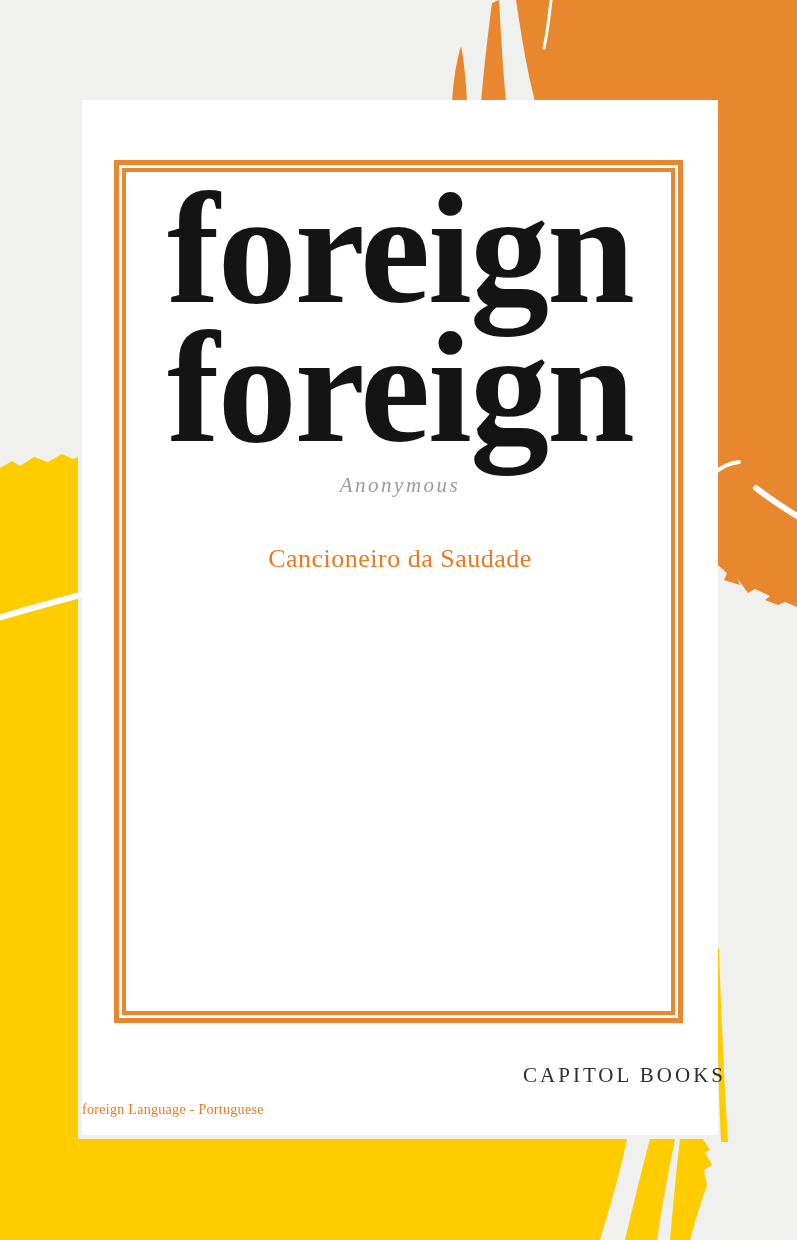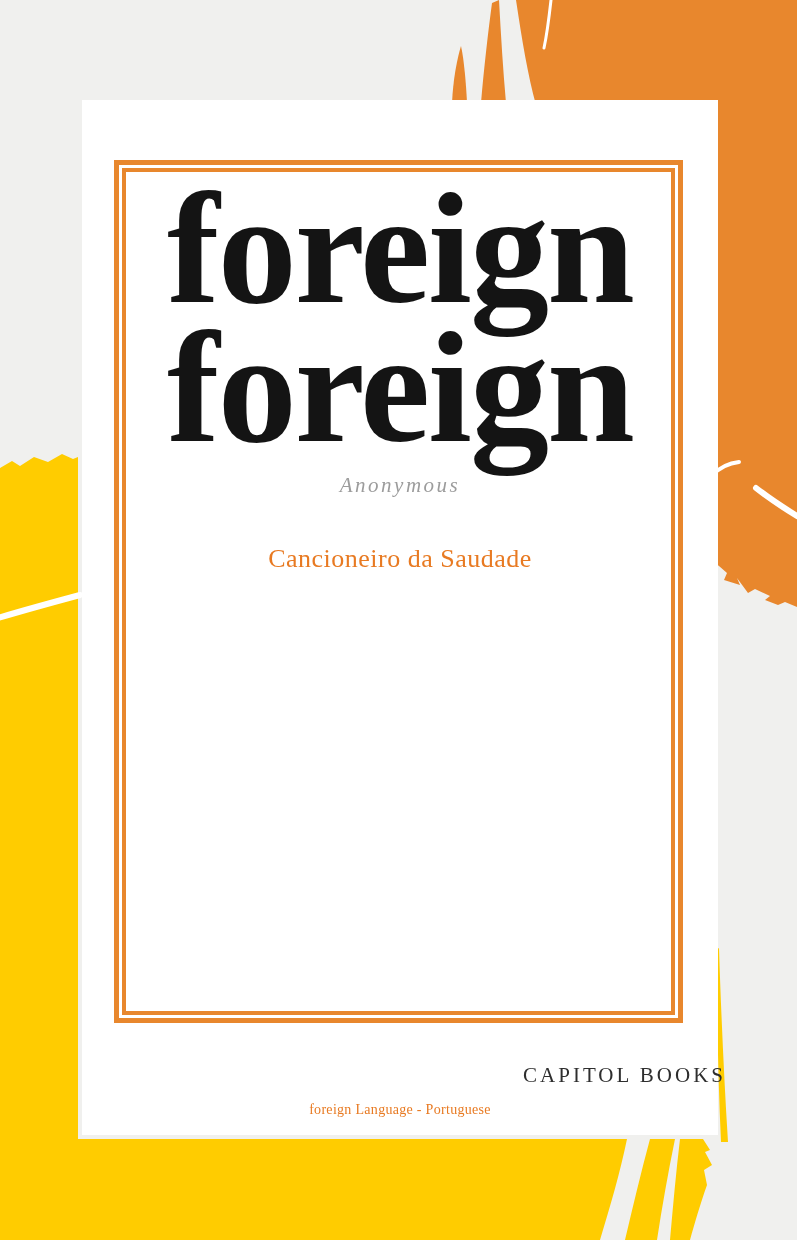--- a/index.html
+++ b/index.html
@@ -85,21 +85,21 @@
     font-size:21px;
     line-height:26px;
     letter-spacing:3px;
     color:var(--publisher_text);
     margin-left:8px;
   }
   .category{
     position:absolute;
     left:0;top:1000px;
     width:100%;
-    text-align:center;
+    text-align:left;
     font-size:14px;
     line-height:20px;
     letter-spacing:0.3px;
     color:var(--accent_text);
   }
 </style>
 </head>
 <body>
 
 <svg class="bg-art" viewBox="0 0 797 1240" xmlns="http://www.w3.org/2000/svg" aria-hidden="true">

